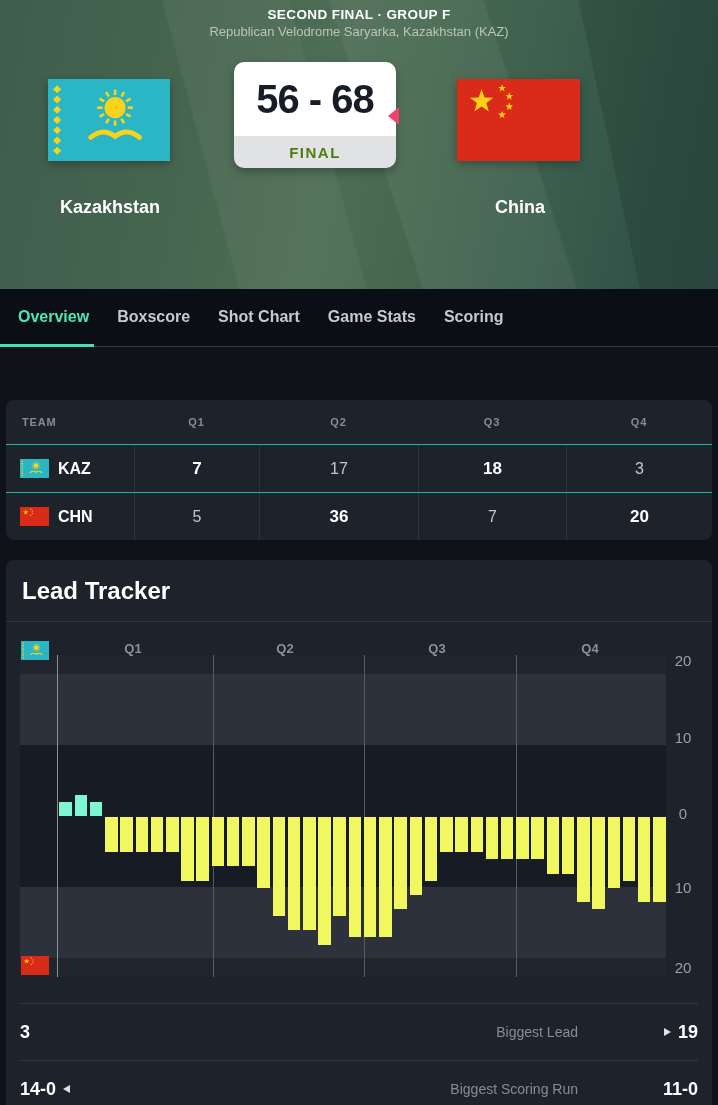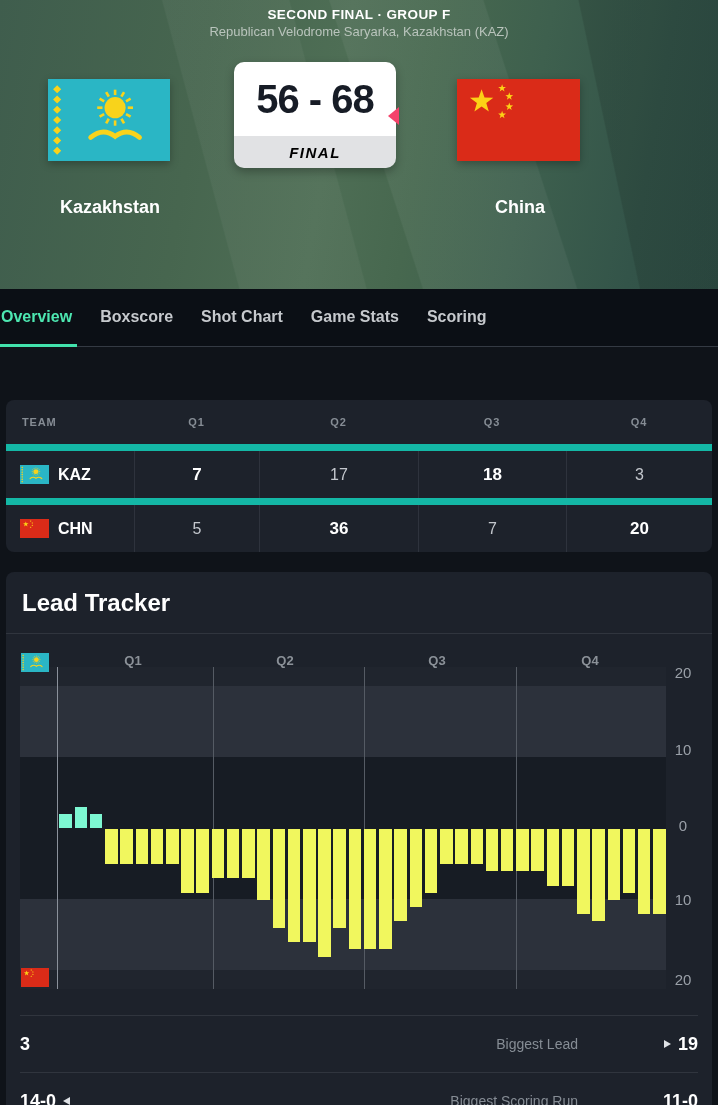--- a/index.html
+++ b/index.html
@@ -17,45 +17,45 @@
     font-size:13.5px;font-weight:bold;letter-spacing:0.4px;}
   .venue{position:absolute;top:24px;left:0;width:100%;text-align:center;color:#b9c4bc;font-size:13px;}
   .flag-large{position:absolute;box-shadow:0 3px 8px rgba(0,0,0,0.28);}
   .flag-kaz-pos{left:48px;top:79px;width:122px;height:82px;}
   .flag-chn-pos{left:457px;top:79px;width:123px;height:82px;}
   .score-card{position:absolute;left:234px;top:62px;width:162px;border-radius:10px;overflow:hidden;
     box-shadow:0 4px 10px rgba(0,0,0,0.28);}
   .score-main{background:#ffffff;height:74px;display:flex;align-items:center;justify-content:center;
     font-size:40px;font-weight:bold;letter-spacing:-1px;color:#171c26;}
   .score-status{background:#e1e2e4;height:32px;display:flex;align-items:center;justify-content:center;
-    font-size:15px;font-weight:bold;letter-spacing:1.5px;color:#000000;font-style:italic;}
+    font-size:15px;font-weight:bold;letter-spacing:1.5px;color:#4d7c0f;}
   .winner-marker{position:absolute;left:388px;top:107px;width:0;height:0;z-index:3;
     border-right:11px solid #f4436b;border-top:9px solid transparent;border-bottom:9px solid transparent;}
   .team-name{position:absolute;top:197px;width:240px;text-align:center;color:#ffffff;font-size:18px;font-weight:bold;}
   .team-name.home{left:-10px;}
   .team-name.away{left:400px;}
 
   
   .tabbar{height:57px;background:#0b0f15;border-bottom:1px solid #343a43;display:flex;align-items:stretch;}
   .tab{display:flex;align-items:center;margin-bottom:-1px;border-bottom:3px solid transparent;
     padding:0 5px;margin-right:18px;color:#c6c9cd;font-size:16px;font-weight:bold;cursor:pointer;}
-  .tab:first-child{padding-left:1px;}
+  .tab:first-child{padding-left:18px;}
   .tab.active{color:#4de7b1;border-bottom-color:#42e2ac;}
 
   .gap1{height:53px;}
   .gap2{height:20px;}
 
   
   .card{margin:0 6px;background:#1d222b;border-radius:8px;}
   .q-header{display:flex;height:44px;align-items:center;color:#868d95;font-size:11px;
     font-weight:bold;letter-spacing:0.8px;}
   .col-team{width:128px;padding-left:16px;box-sizing:border-box;}
   .col-q{text-align:center;box-sizing:border-box;}
   .w1{width:125px;}.w2{width:159px;}.w3{width:148px;}.w4{width:146px;}
-  .q-row{display:flex;height:47px;border-top:7px solid #14b8a6;}
+  .q-row{display:flex;height:47px;border-top:1px solid #14b8a6;}
   .q-row .col-team{display:flex;align-items:center;gap:9px;padding-left:14px;}
   .q-row .col-q{border-left:1px solid #2e333d;display:flex;align-items:center;justify-content:center;}
   .flag-small{width:29px;height:19px;flex:0 0 auto;}
   .team-code{color:#ffffff;font-size:16px;font-weight:bold;}
   .val{color:#c3c7cd;font-size:16px;}
   .val.strong{color:#ffffff;font-weight:bold;font-size:17px;}
 
   
   .lead-card{margin:0 6px;background:#1d222b;border-radius:8px 8px 0 0;height:560px;}
   .lead-title{padding:16px 16px 16px 16px;color:#ffffff;font-size:24px;font-weight:bold;line-height:29px;}

